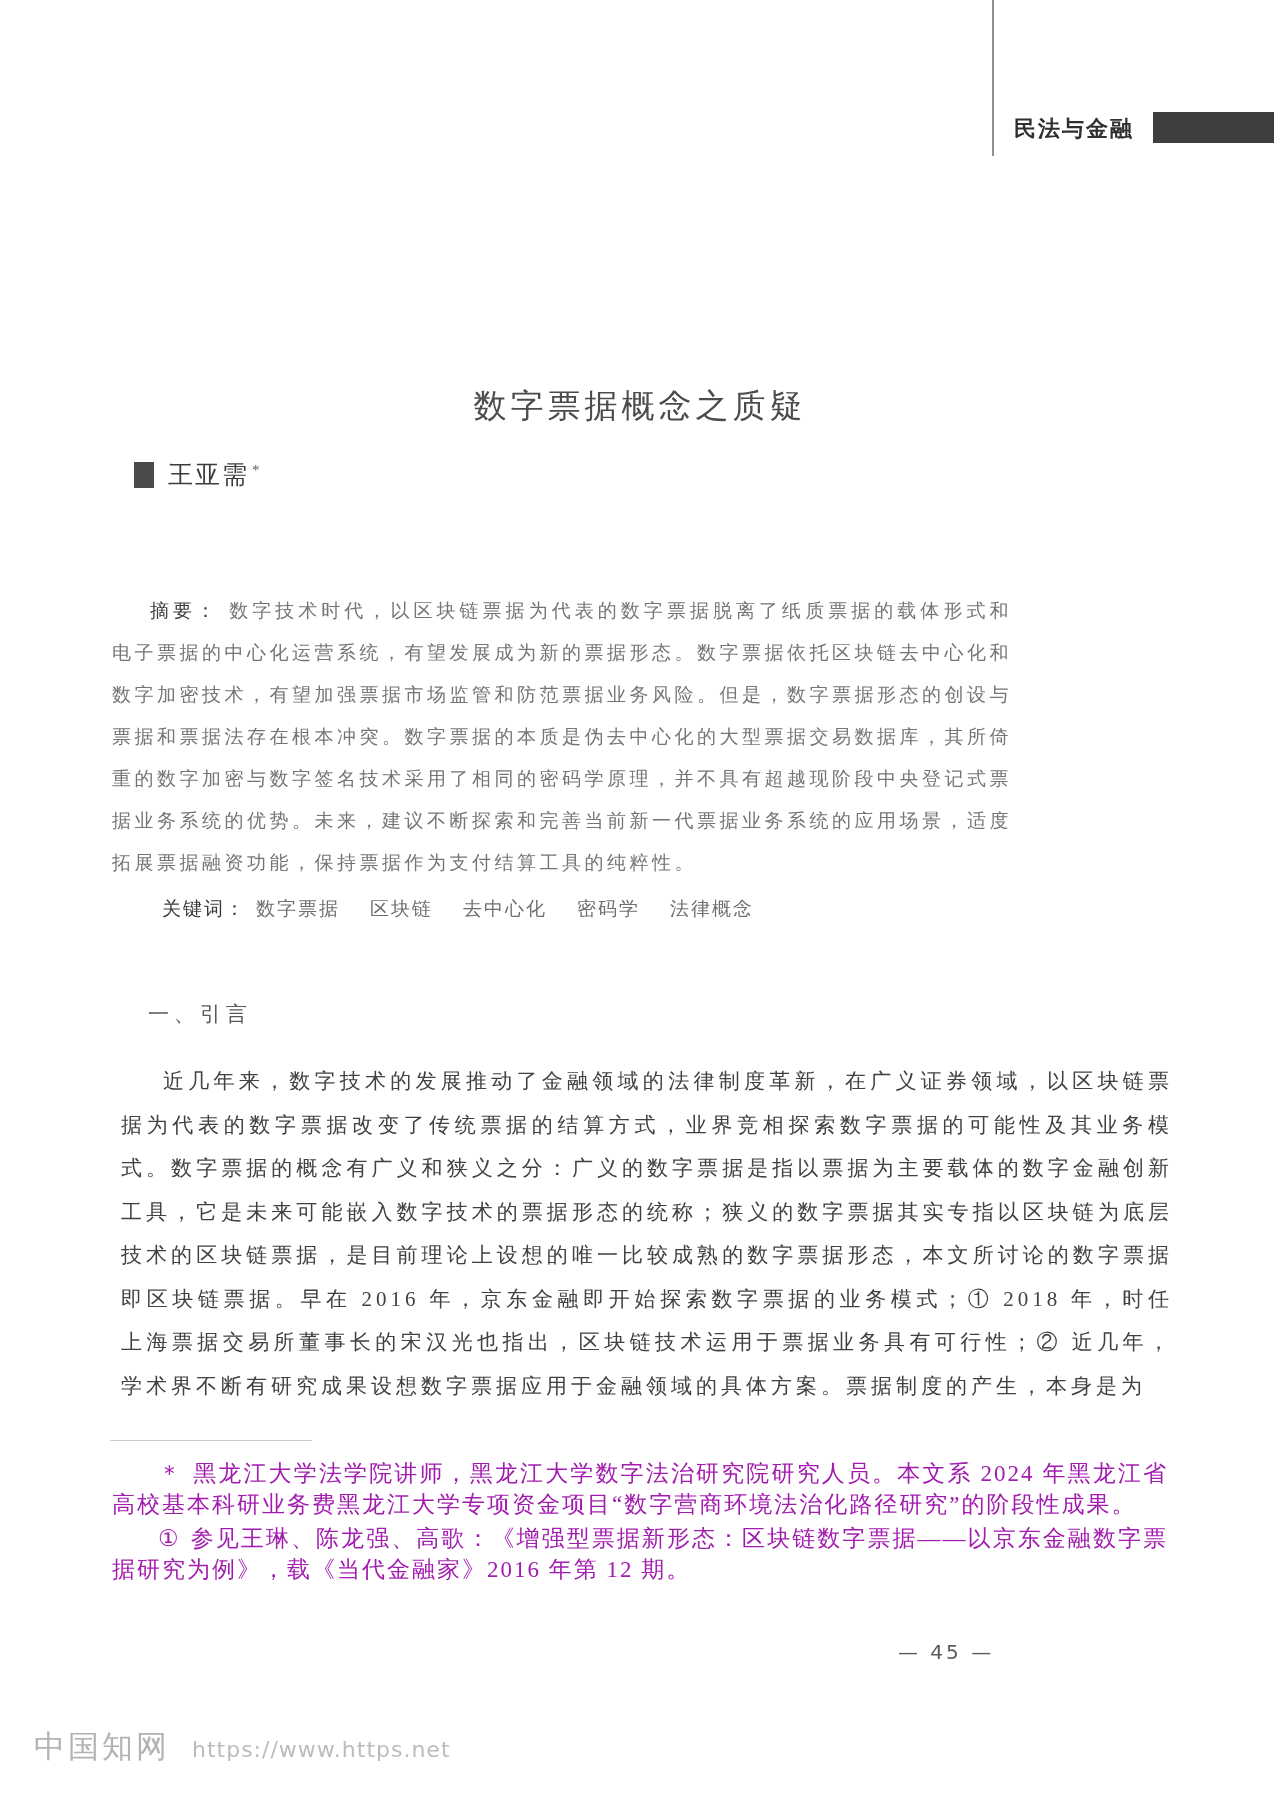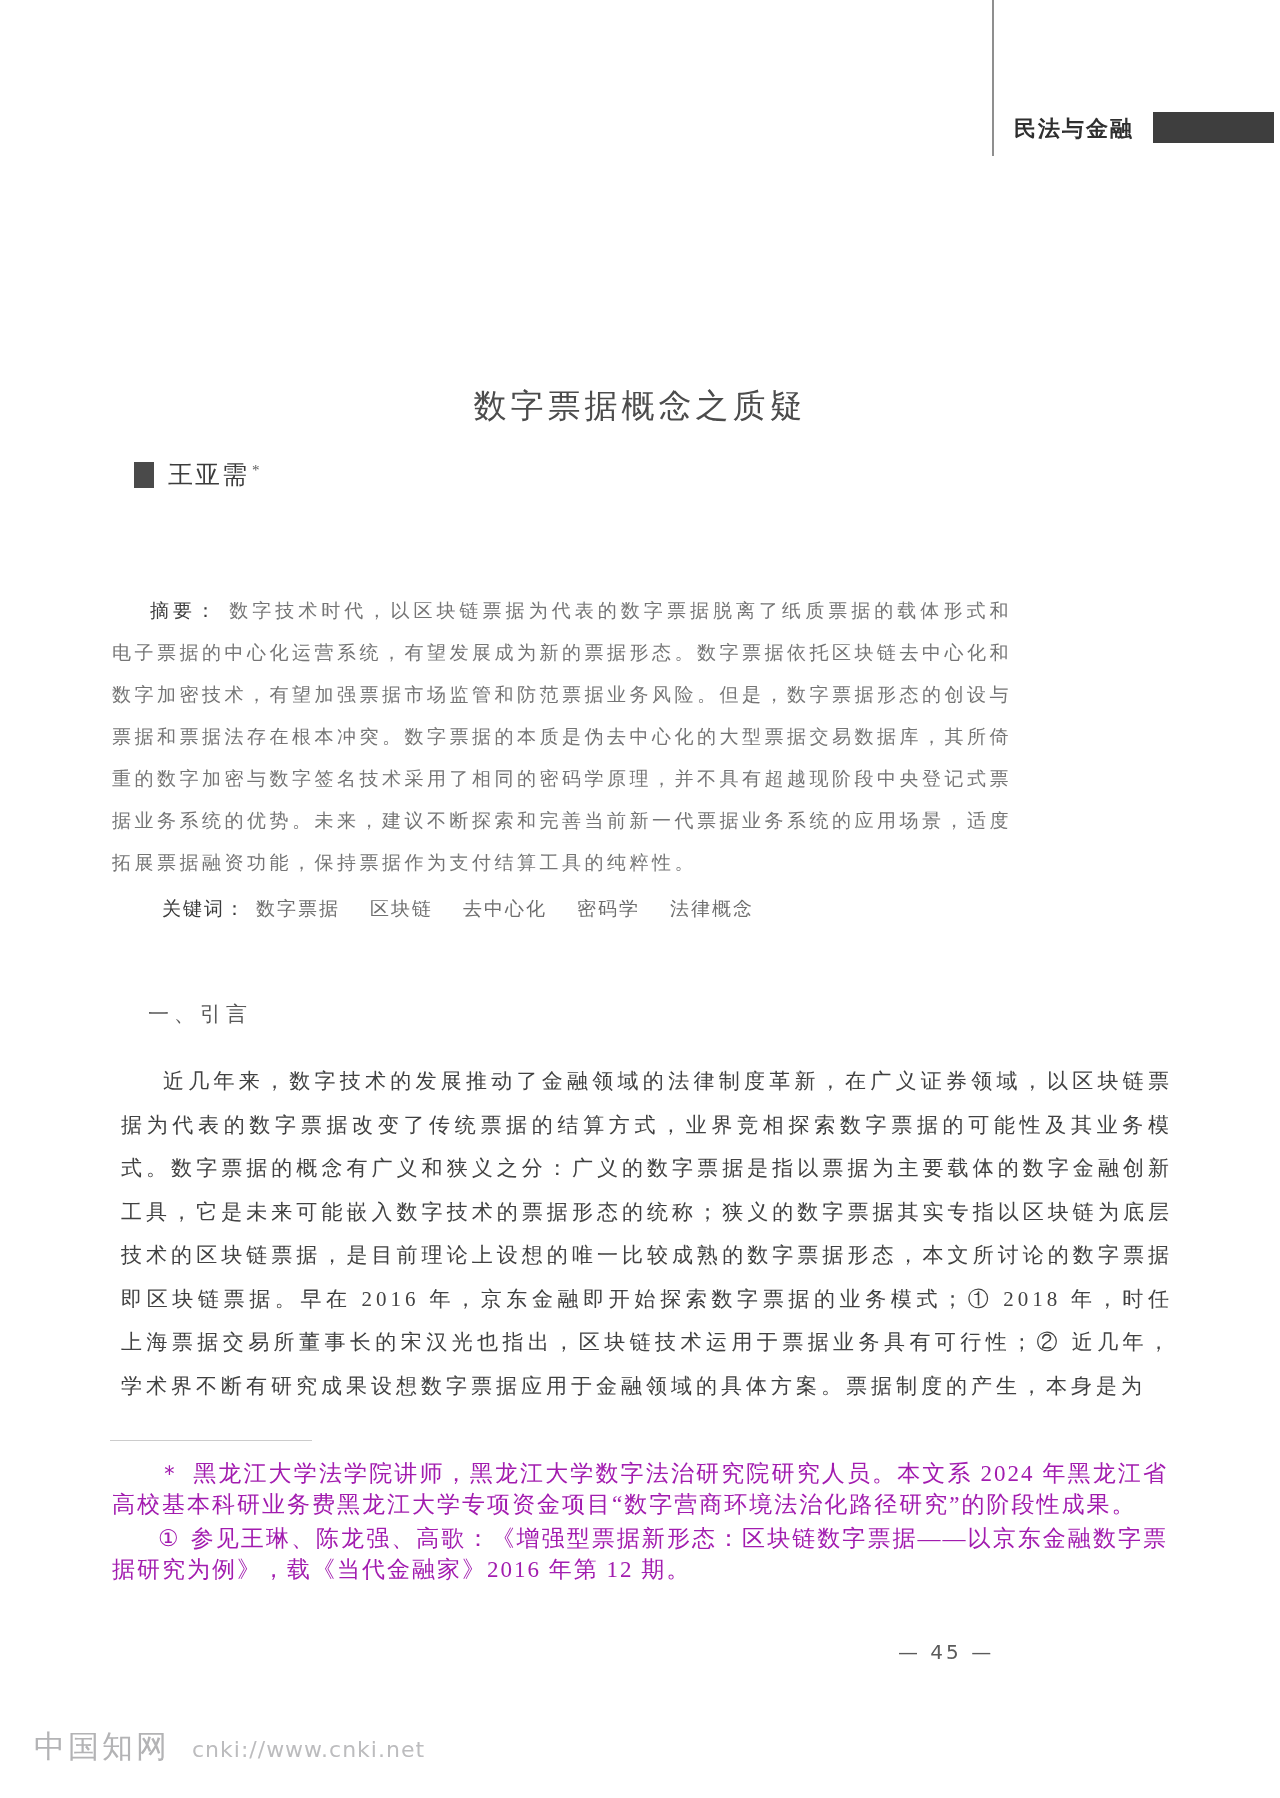--- a/index.html
+++ b/index.html
@@ -117,14 +117,14 @@
 <div class="abs fn-divider"></div>
 <div class="abs footnotes">
   <p><span class="fn-marker">＊</span><span>黑龙江大学法学院讲师，黑龙江大学数字法治研究院研究人员。本文系 2024 年黑龙江省高校基本科研业务费黑龙江大学专项资金项目“数字营商环境法治化路径研究”的阶段性成果。</span></p>
   <p><span class="fn-marker">①</span><span>参见王琳、陈龙强、高歌：《增强型票据新形态：区块链数字票据——以京东金融数字票据研究为例》，载《当代金融家》2016 年第 12 期。</span></p>
 </div>
 
 <div class="abs page-number">— 45 —</div>
 
 <div class="abs watermark">
   <span class="wm-brand">中国知网</span>
-  <span class="wm-url">cnki://www.cnki.net</span>
+  <span class="wm-url">https://www.https.net</span>
 </div>
 
 </body></html>

